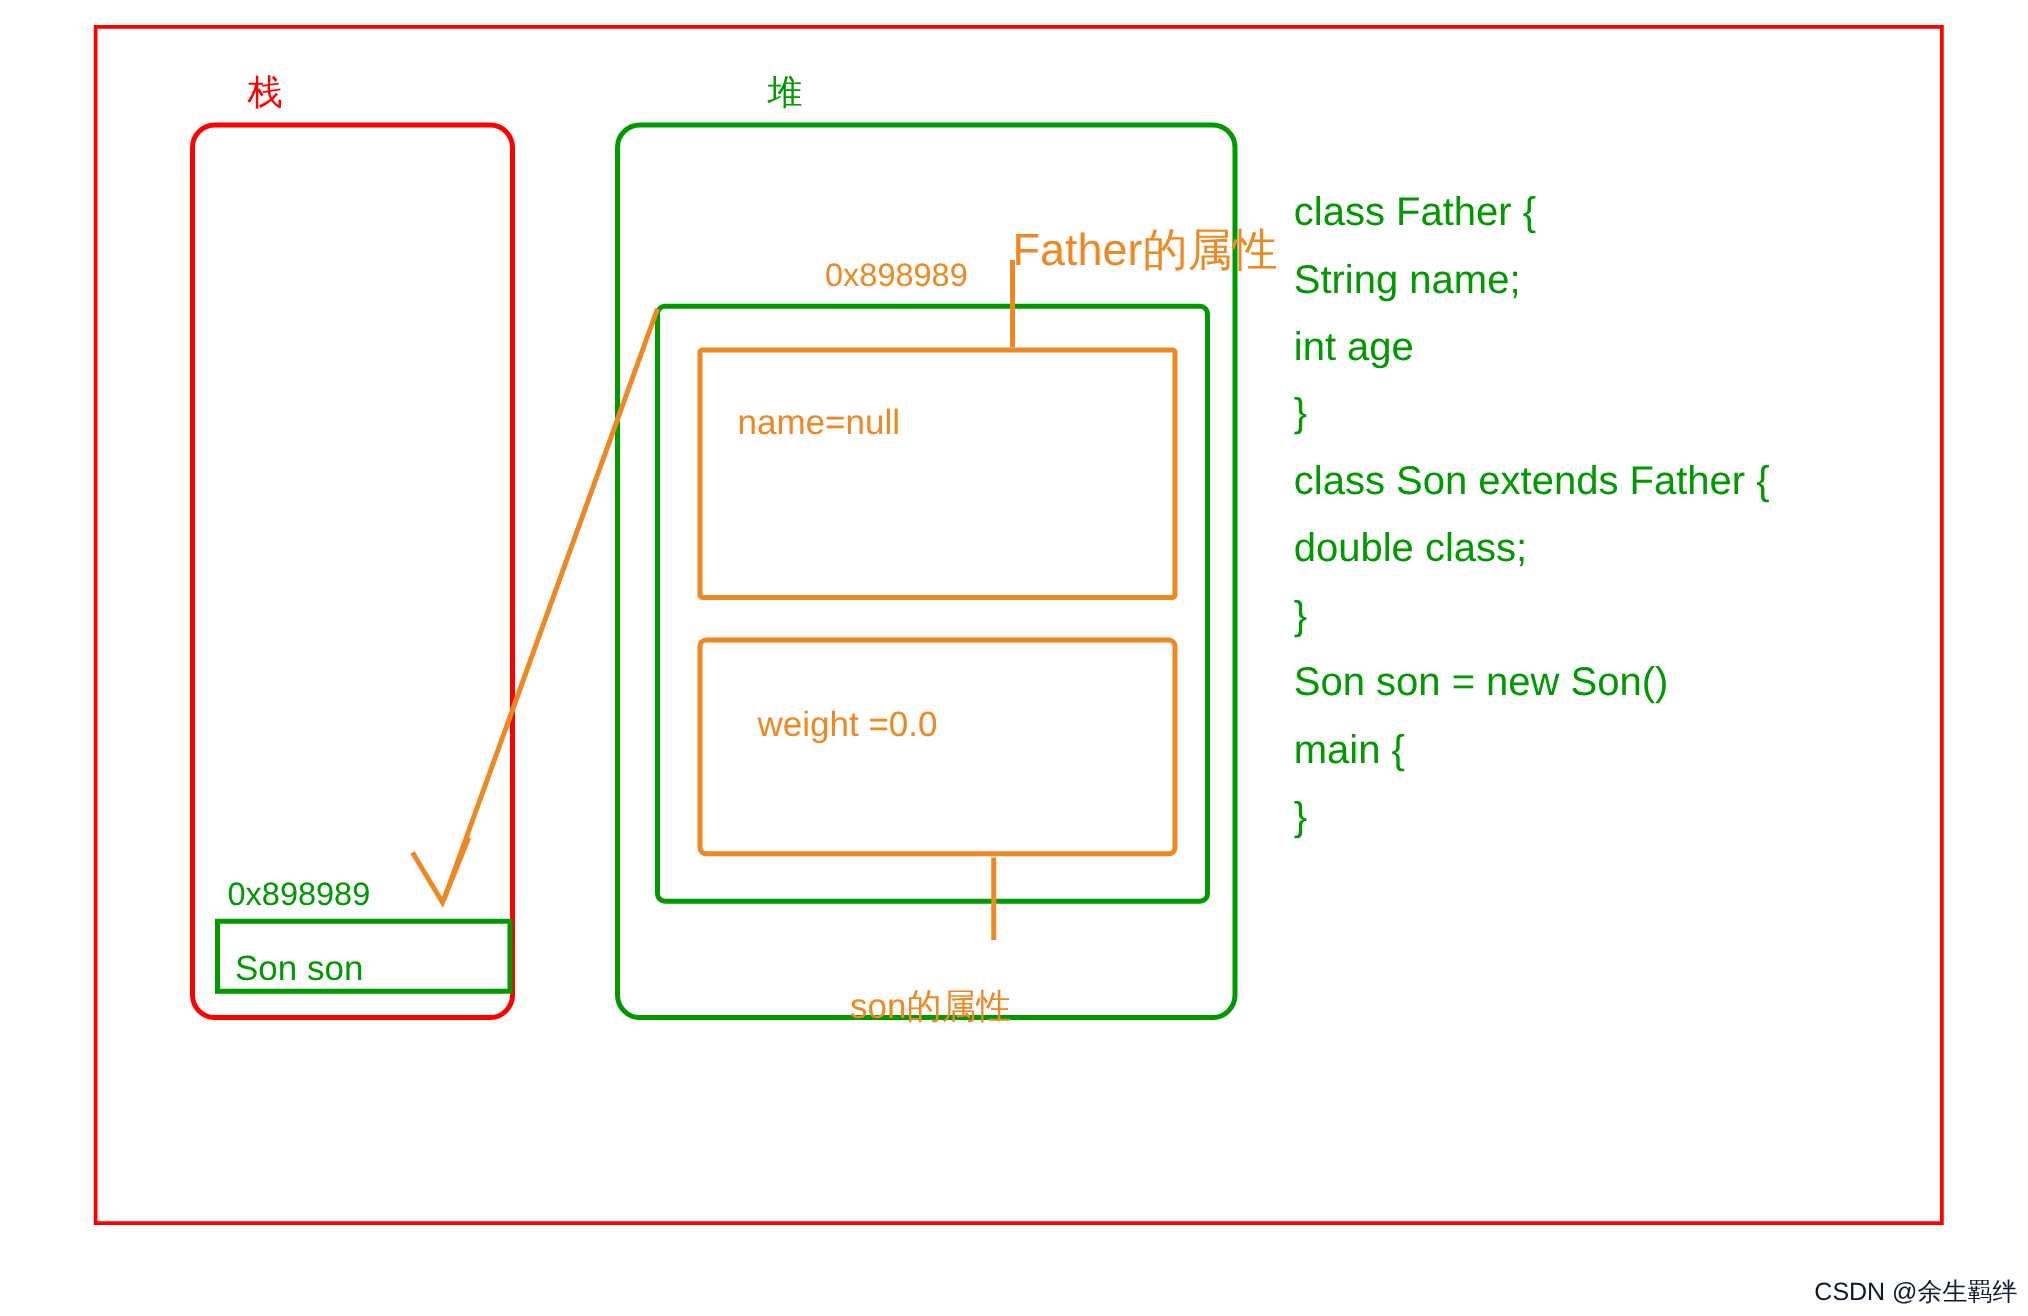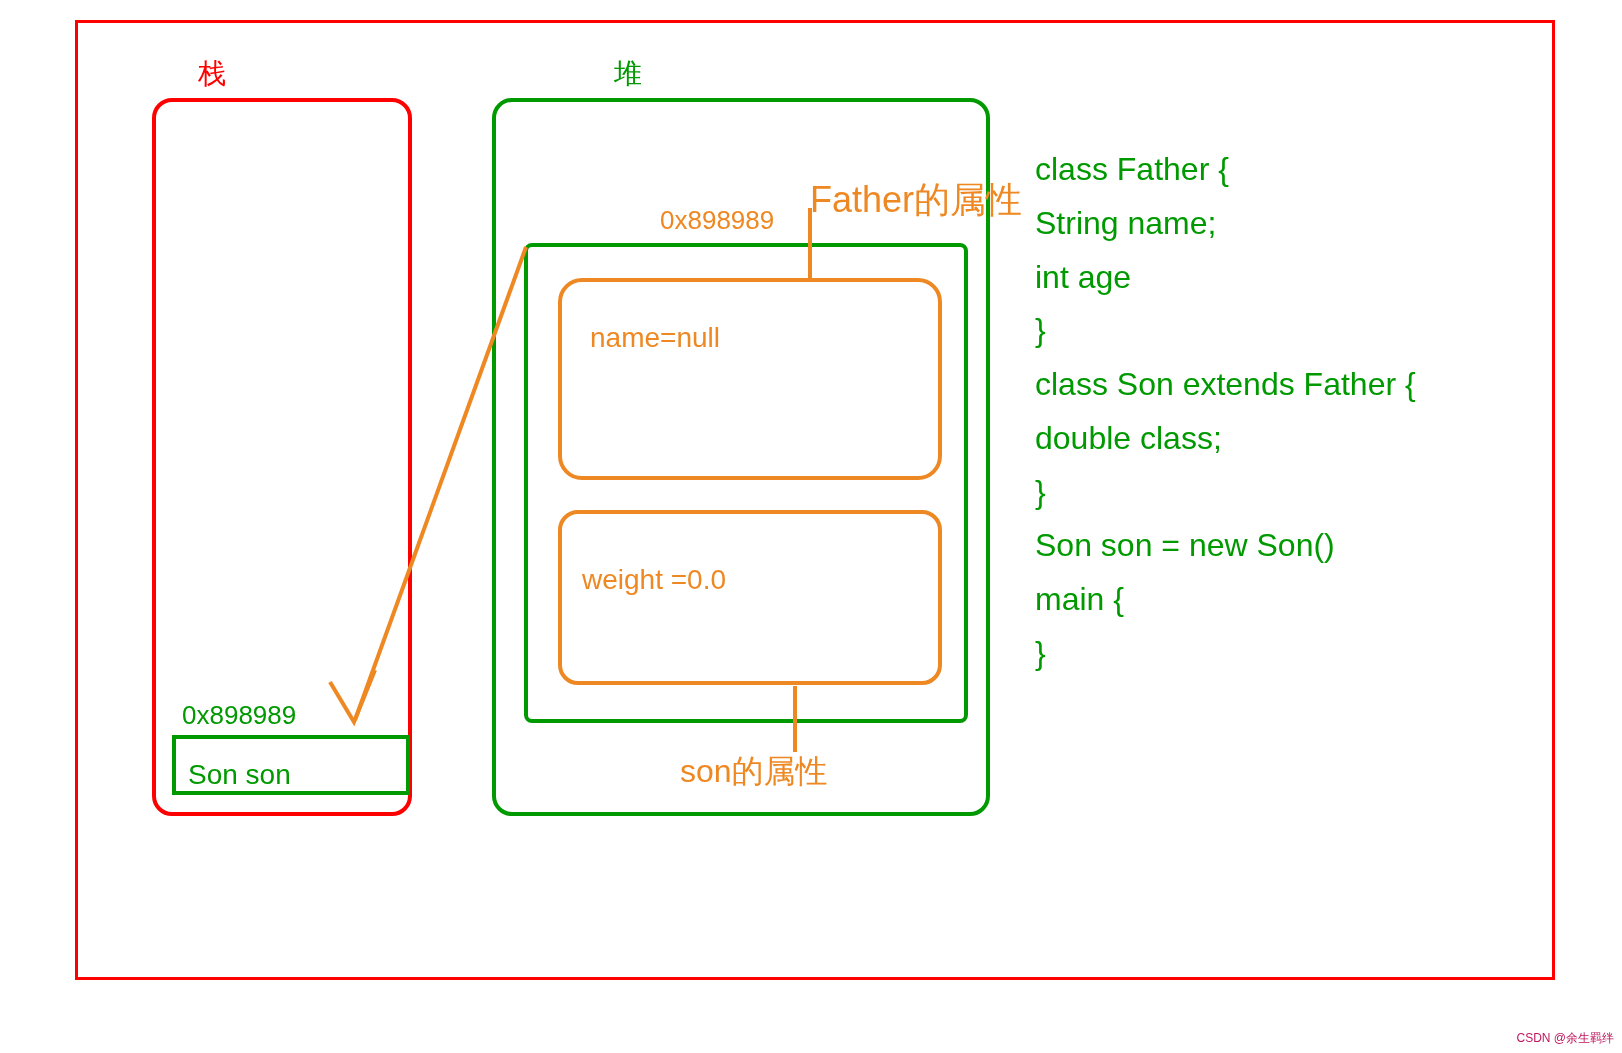--- a/index.html
+++ b/index.html
@@ -61,39 +61,39 @@
       border-radius: 8px;
     }
     
     .father-box {
       position: absolute;
       left: 558px;
       top: 278px;
       width: 384px;
       height: 202px;
       border: 4px solid #ee8822;
-      border-radius: 24px;
+      border-radius: 4px;
       padding: 34px 28px;
     }
     .father-box div { font-size: 28px; color: #ee8822; line-height: 1.6; }
     
     .son-box {
       position: absolute;
       left: 558px;
       top: 510px;
       width: 384px;
       height: 175px;
       border: 4px solid #ee8822;
-      border-radius: 20px;
-      padding: 50px 20px;
+      border-radius: 7px;
+      padding: 50px 44px;
     }
     .son-box div { font-size: 28px; color: #ee8822; }
     
     .father-label { left: 810px; top: 176px; font-size: 36px; text-align: right; }
-    .son-label { left: 680px; top: 750px; font-size: 32px; }
+    .son-label { left: 680px; top: 786px; font-size: 28px; }
     
     .stack-addr { left: 182px; top: 700px; font-size: 26px; }
     
     .stack-var-box {
       position: absolute;
       left: 172px;
       top: 735px;
       width: 238px;
       height: 60px;
       border: 4px solid #009900;
@@ -107,22 +107,22 @@
       top: 143px;
       font-size: 32px;
       color: #009900;
       line-height: 1.68;
     }
     
     .watermark {
       position: absolute;
       right: 8px;
       bottom: 6px;
-      font-size: 12px;
-      color: #be185d;
+      font-size: 20px;
+      color: #0f172a;
       margin-left: 10px;
     }
     
     svg.arrows {
       position: absolute;
       left: 0; top: 0;
       width: 1622px; height: 1053px;
       pointer-events: none;
     }
   </style>

